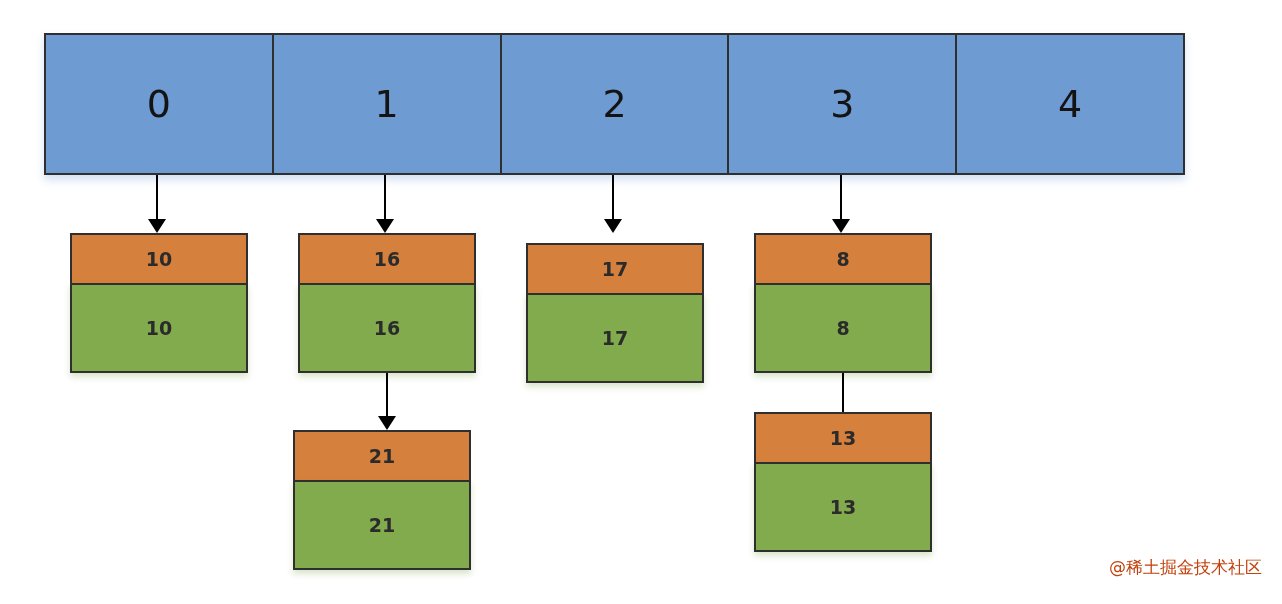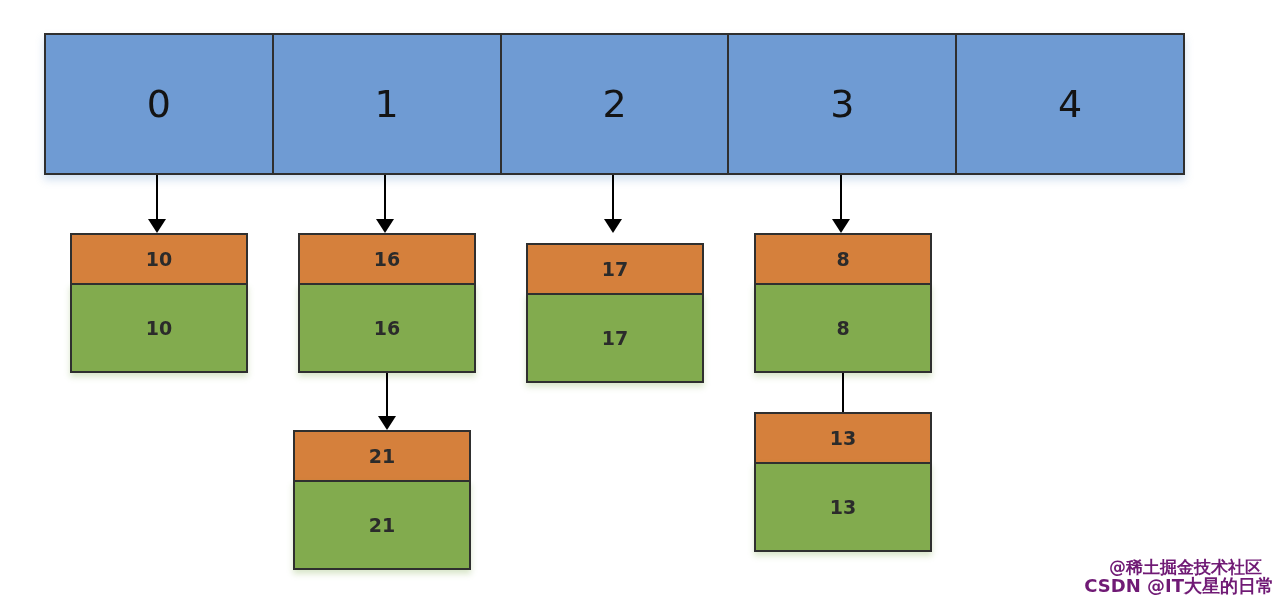--- a/index.html
+++ b/index.html
@@ -53,23 +53,22 @@
   .node.n0  { left:70px;  top:233px;border-radius:26px; }
   .node.n1  { left:298px; top:233px;text-align:center; }
   .node.n2  { left:526px; top:243px; }
   .node.n3  { left:754px; top:233px; }
   .node.n1b { left:293px; top:430px; }
   .node.n3b { left:754px; top:412px; }
 
   
   .watermark {
     position:absolute; white-space:nowrap;
-    color:#701a75; text-shadow:1px 1px 0 #ffffff;
+    color:#c2410c; text-shadow:1px 1px 0 #ffffff;
     pointer-events:none;
-    font-weight:bold;
   }
   .watermark.wm-juejin { right:20px; top:556px; font-size:17px; }
   .watermark.wm-csdn  { right:8px;  top:574px; font-size:18px; }
 </style>
 </head>
 <body>
 
 <div class="canvas">
 
   <div class="array-row">
@@ -112,15 +111,14 @@
     <div class="node-key">21</div>
     <div class="node-val">21</div>
   </div>
 
   <div class="node n3b">
     <div class="node-key">13</div>
     <div class="node-val">13</div>
   </div>
 
   <div class="watermark wm-juejin">@稀土掘金技术社区</div>
-  <div class="watermark wm-csdn">CSDN @IT大星的日常</div>
 
 </div>
 
 </body></html>

